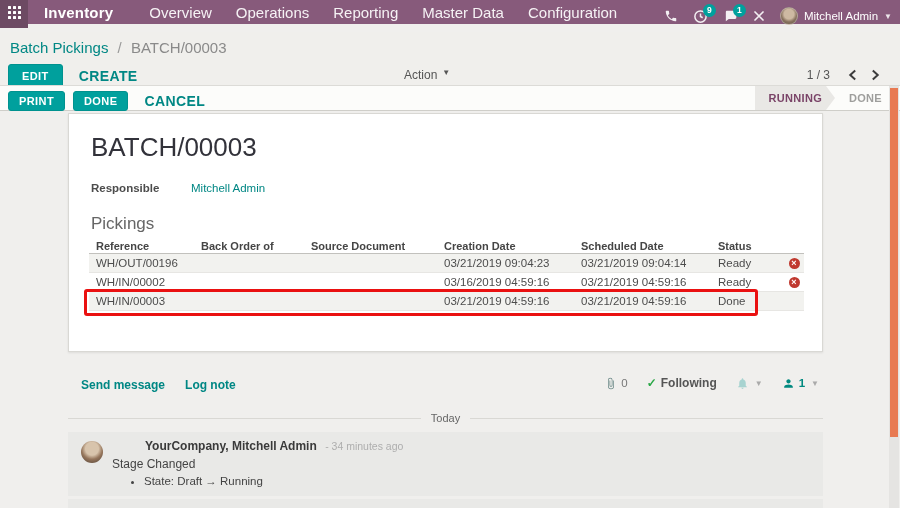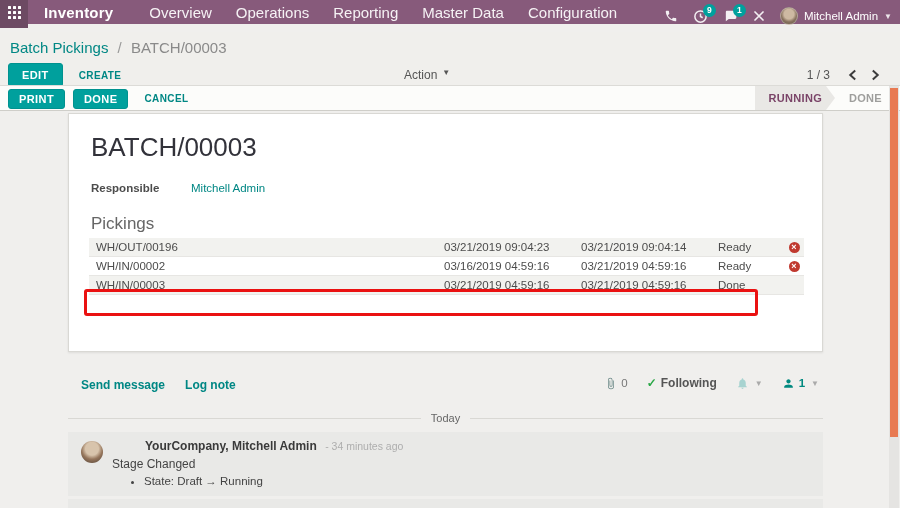--- a/index.html
+++ b/index.html
@@ -25,21 +25,21 @@
   .caret-w { color:rgba(255,255,255,0.85); font-size:8px; }
 
   
   .control-panel { position:absolute; top:32px; left:0; width:900px; height:53px; background:#f0efec; }
   .breadcrumb { position:absolute; top:7px; left:10px; font-size:15px; }
   .breadcrumb .parent { color:#008784; cursor:pointer; text-decoration:none; }
   .breadcrumb .sep { color:#9a9a9a; margin:0 5px; }
   .breadcrumb .current { color:#8a8a8a; }
   .cp-buttons { position:absolute; top:31px; left:8px; display:flex; align-items:center; gap:14px; }
   .btn-teal { background:#00A09D; border:1px solid #00928f; color:#fff; font-size:11px; font-weight:bold; letter-spacing:0.4px; padding:5px 13px; border-radius:3px; cursor:pointer; font-family:inherit; }
-  .btn-flat { background:none; border:none; color:#008784; font-size:10px; font-weight:bold; letter-spacing:0.4px; cursor:pointer; font-family:inherit; padding:5px 2px; }
+  .btn-flat { background:none; border:none; color:#008784; font-size:14px; font-weight:bold; letter-spacing:0.4px; cursor:pointer; font-family:inherit; padding:5px 2px; }
   .action-menu { position:absolute; top:36px; left:404px; font-size:12px; color:#555; cursor:pointer; display:flex; align-items:flex-start; gap:5px; }
   .caret-d { font-size:8px; color:#555; }
   .pager { position:absolute; top:36px; right:18px; display:flex; align-items:center; gap:10px; }
   .pager-value { font-size:12px; color:#555; margin-right:6px; }
   .pager-btn { background:none; border:none; cursor:pointer; padding:1px 2px; display:flex; }
 
   
   .statusbar { position:absolute; top:85px; left:0; width:900px; height:26px; background:#fcfcfa; border-top:1px solid #dcdbd7; border-bottom:1px solid #cfcec9; }
   .sb-left { position:absolute; left:8px; top:2px; display:flex; align-items:center; gap:8px; }
   .sb-left .btn-teal { padding:3px 10px; }
@@ -207,20 +207,29 @@
 
   <section class="sheet">
     <h1 class="sheet-title">BATCH/00003</h1>
     <div class="field-row">
       <span class="field-label">Responsible</span>
       <a class="field-value">Mitchell Admin</a>
     </div>
     <h2 class="section-title">Pickings</h2>
 
     <div class="ptable">
+      <div class="trow thead">
+        <span class="cell c-ref">Reference</span>
+        <span class="cell c-back">Back Order of</span>
+        <span class="cell c-src">Source Document</span>
+        <span class="cell c-cre">Creation Date</span>
+        <span class="cell c-sch">Scheduled Date</span>
+        <span class="cell c-sta">Status</span>
+        <span class="cell c-del"></span>
+      </div>
 
       <div class="trow data striped">
         <span class="cell c-ref">WH/OUT/00196</span>
         <span class="cell c-back"></span>
         <span class="cell c-src"></span>
         <span class="cell c-cre">03/21/2019 09:04:23</span>
         <span class="cell c-sch">03/21/2019 09:04:14</span>
         <span class="cell c-sta">Ready</span>
         <span class="cell c-del">
             <span class="delete-icon">×</span>

